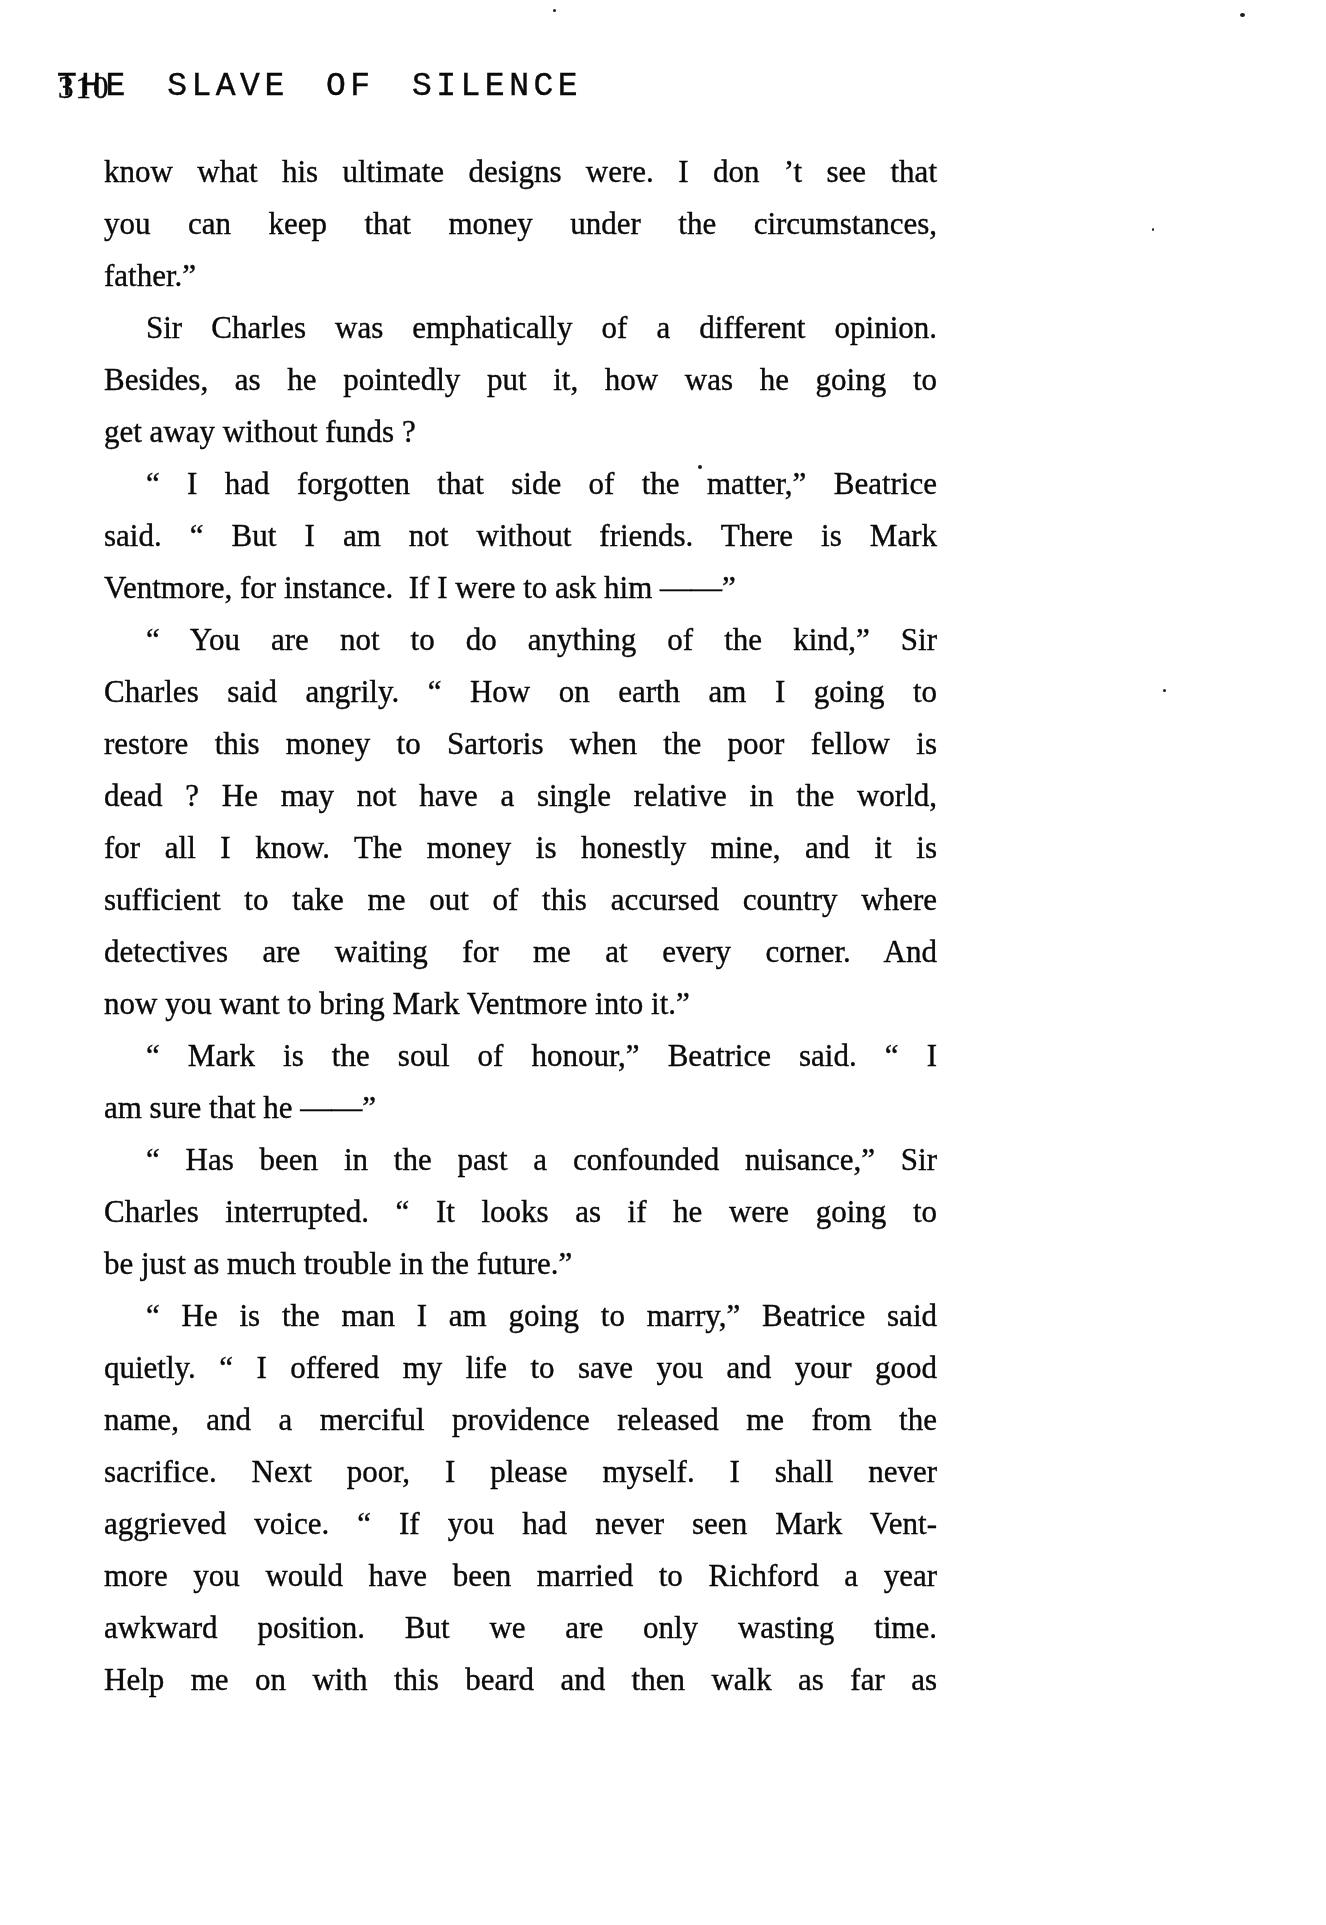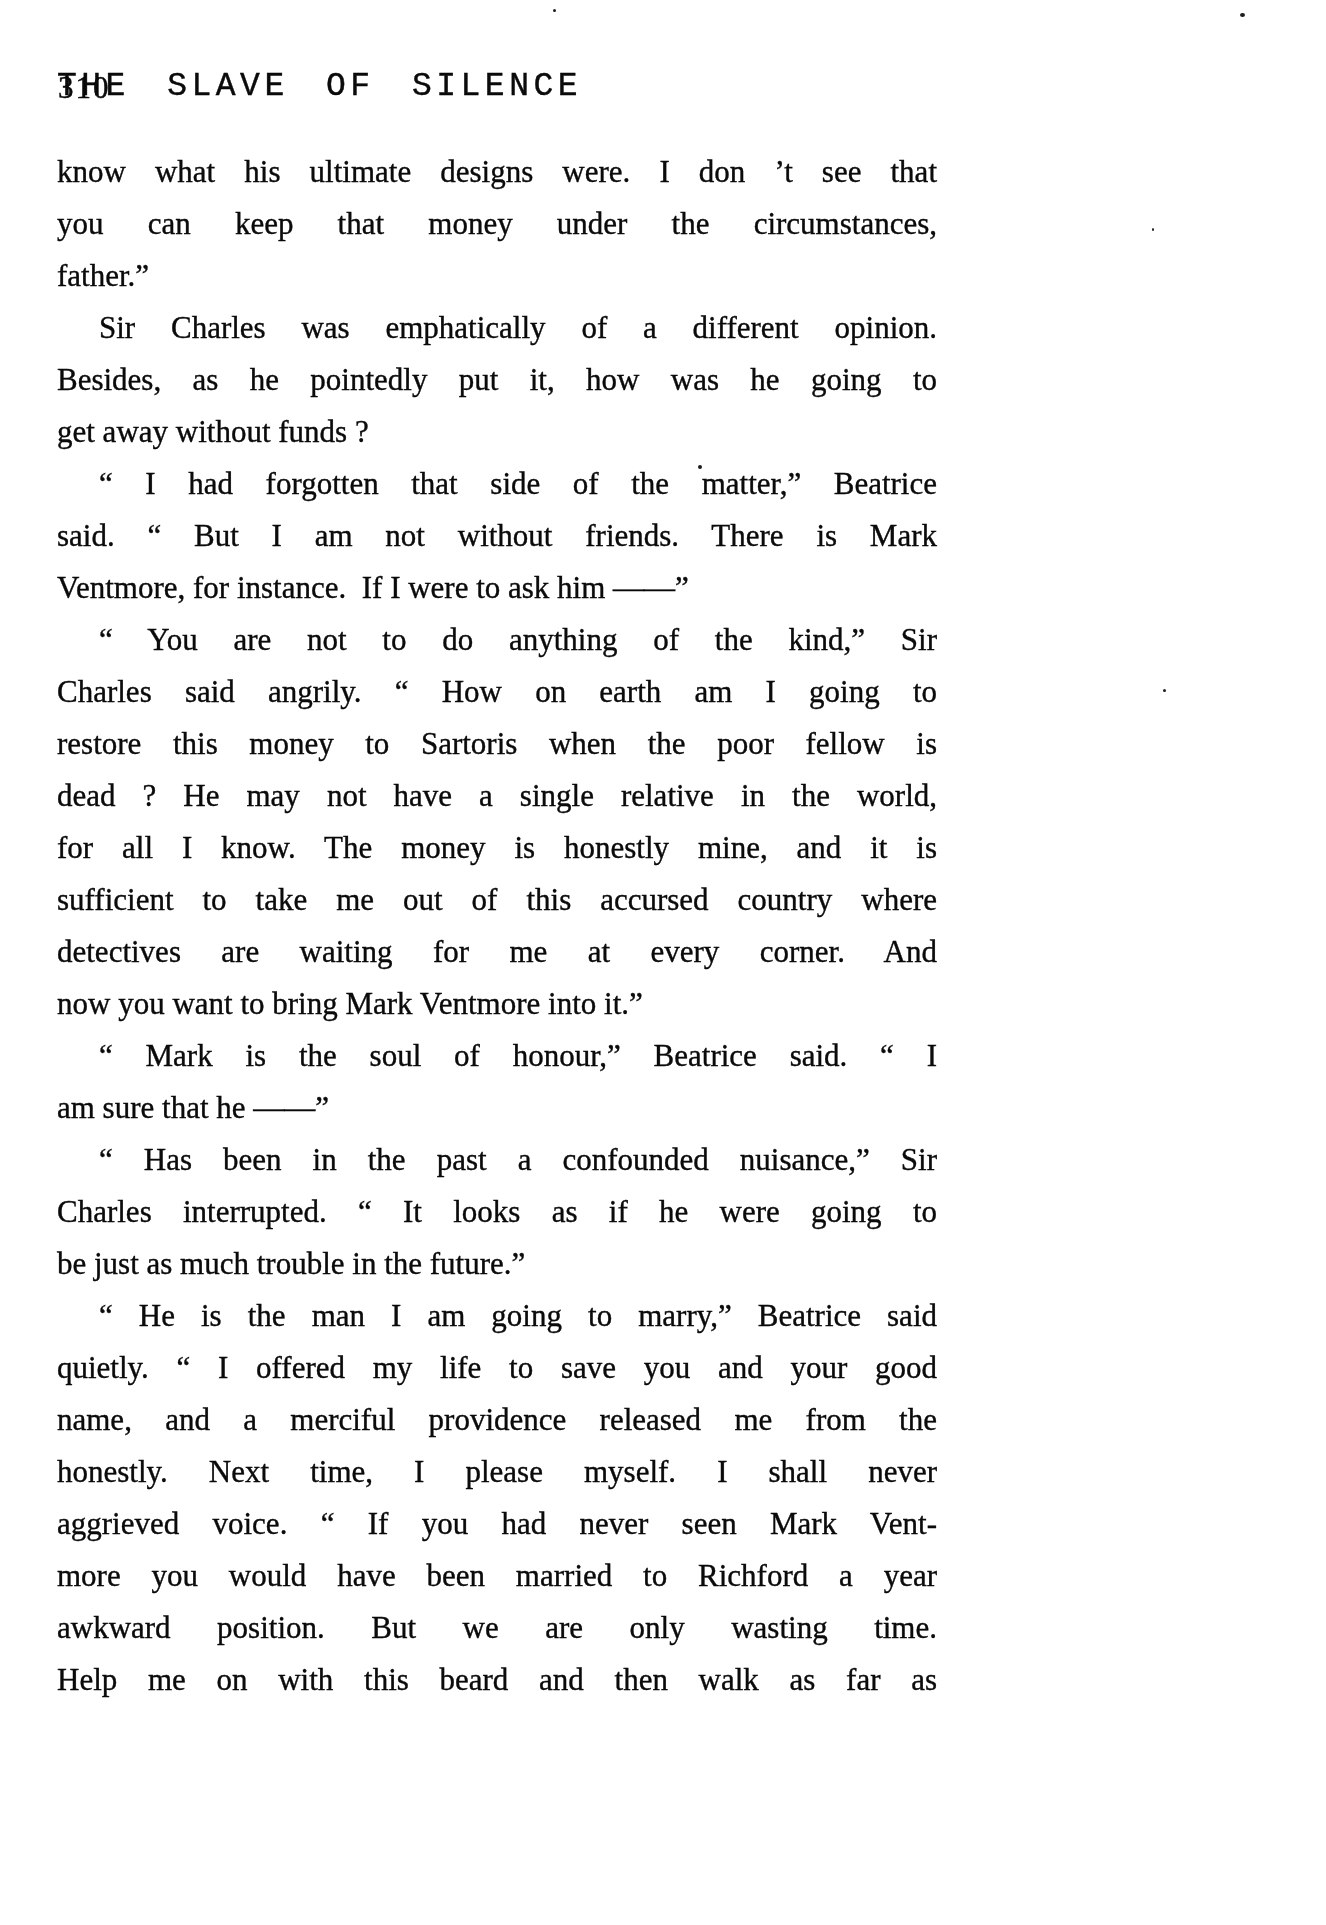--- a/index.html
+++ b/index.html
@@ -51,20 +51,21 @@
     width: 880px;
     font-size: 31px;
     -webkit-text-stroke: 0.35px #000;
   }
   .line {
     height: 52px;
     line-height: 52px;
     text-align: justify;
     text-align-last: justify;
     overflow: visible;
+    margin-left: 47px;
   }
   .line.indent {
     text-indent: 42px;
   }
   .line.last {
     text-align-last: left;
     white-space: pre-wrap;
     font-family: Liberation Serif, serif;
   }
   .speck {
@@ -113,20 +114,20 @@
     <div class="line">detectives are waiting for me at every corner.  And</div>
     <div class="line last">now you want to bring Mark Ventmore into it.”</div>
     <div class="line indent">“ Mark is the soul of honour,” Beatrice said.  “ I</div>
     <div class="line last">am sure that he ——”</div>
     <div class="line indent">“ Has been in the past a confounded nuisance,” Sir</div>
     <div class="line">Charles interrupted.  “ It looks as if he were going to</div>
     <div class="line last">be just as much trouble in the future.”</div>
     <div class="line indent">“ He is the man I am going to marry,” Beatrice said</div>
     <div class="line">quietly.  “ I offered my life to save you and your good</div>
     <div class="line">name, and a merciful providence released me from the</div>
-    <div class="line">honestly.  Next time, I please myself.  I shall never</div>
+    <div class="line">sacrifice.  Next poor, I please myself.  I shall never</div>
     <div class="line">aggrieved voice.  “ If you had never seen Mark Vent-</div>
     <div class="line">more you would have been married to Richford a year</div>
     <div class="line">awkward position.  But we are only wasting time.</div>
     <div class="line">Help me on with this beard and then walk as far as</div>
   </div>
 
 </div>
 
 </body></html>

